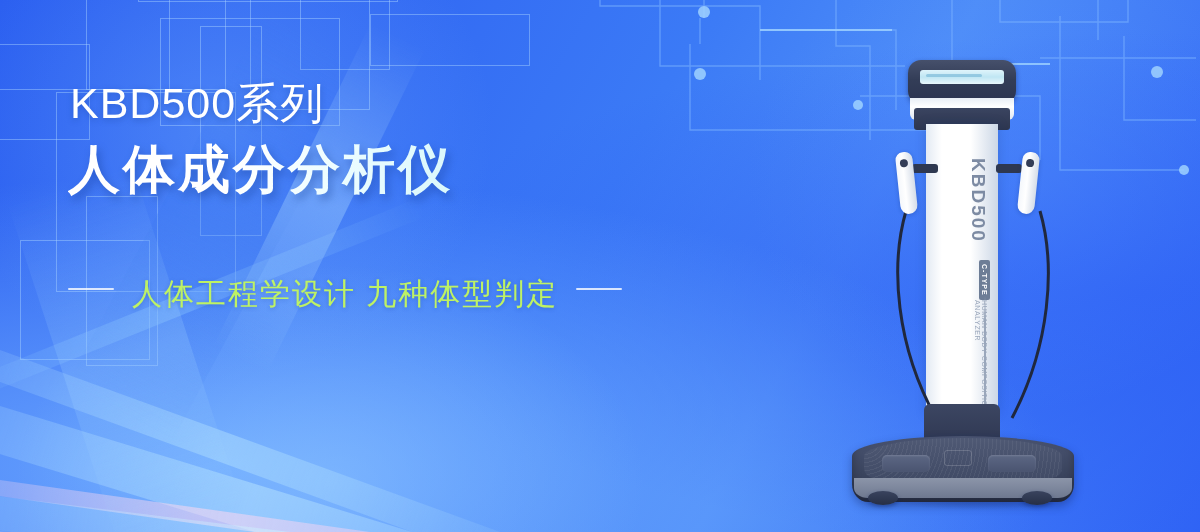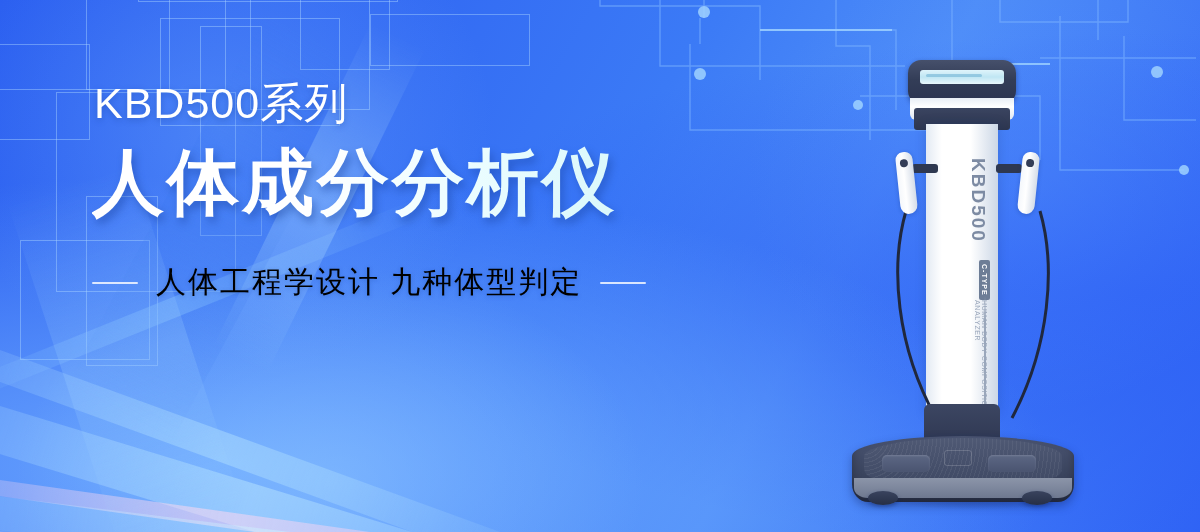--- a/index.html
+++ b/index.html
@@ -45,35 +45,35 @@
   
   .streaks { position: absolute; inset: 0; overflow: hidden; }
   .streak {
     position: absolute;
     transform-origin: left center;
     border-radius: 40px;
     filter: blur(0.4px);
   }
   
   .content {
-    position: absolute; left: 92px; top: 0; width: 660px; height: 376px;
+    position: absolute; left: 68px; top: 0; width: 660px; height: 376px;
     z-index: 20;
   }
   .eyebrow {
     position: absolute; left: 2px; top: 75px;
     font-size: 43px;
     letter-spacing: 1px;
     font-weight: 400;
     color: #ffffff;
     text-shadow: 0 2px 6px rgba(20,60,150,.35);
     white-space: nowrap;
   }
   .headline {
     position: absolute; left: 0px; top: 135px;
-    font-size: 72px;
+    font-size: 52px;
     font-weight: 700;
     letter-spacing: 3px;
     white-space: nowrap;
     background: linear-gradient(100deg, #ffffff 0%, #ffffff 42%, #ecfdff 70%, #d9f7fb 100%);
     -webkit-background-clip: text;
     background-clip: text;
     color: transparent;
     filter: drop-shadow(3px 5px 4px rgba(22,62,150,.45));
   }
   .subline {
@@ -82,23 +82,24 @@
     white-space: nowrap;
   }
   .dash {
     display: block; width: 46px; height: 2px;
     background: rgba(255,255,255,.80);
     border-radius: 2px;
   }
   .subtitle {
     font-size: 30px;
     letter-spacing: 2px;
-    color: #000000;
+    color: #bef264;
     font-weight: 400;
     text-shadow: 0 1px 4px rgba(20,60,150,.3);
+    margin-top: 12px;
   }
   .cta {
     position: absolute; left: 76px; top: 398px;
     width: 196px; height: 52px;
     background: #ffffff;
     border: none;
     border-radius: 26px;
     color: #2f63f5;
     font-size: 21px;
     font-weight: 500;

